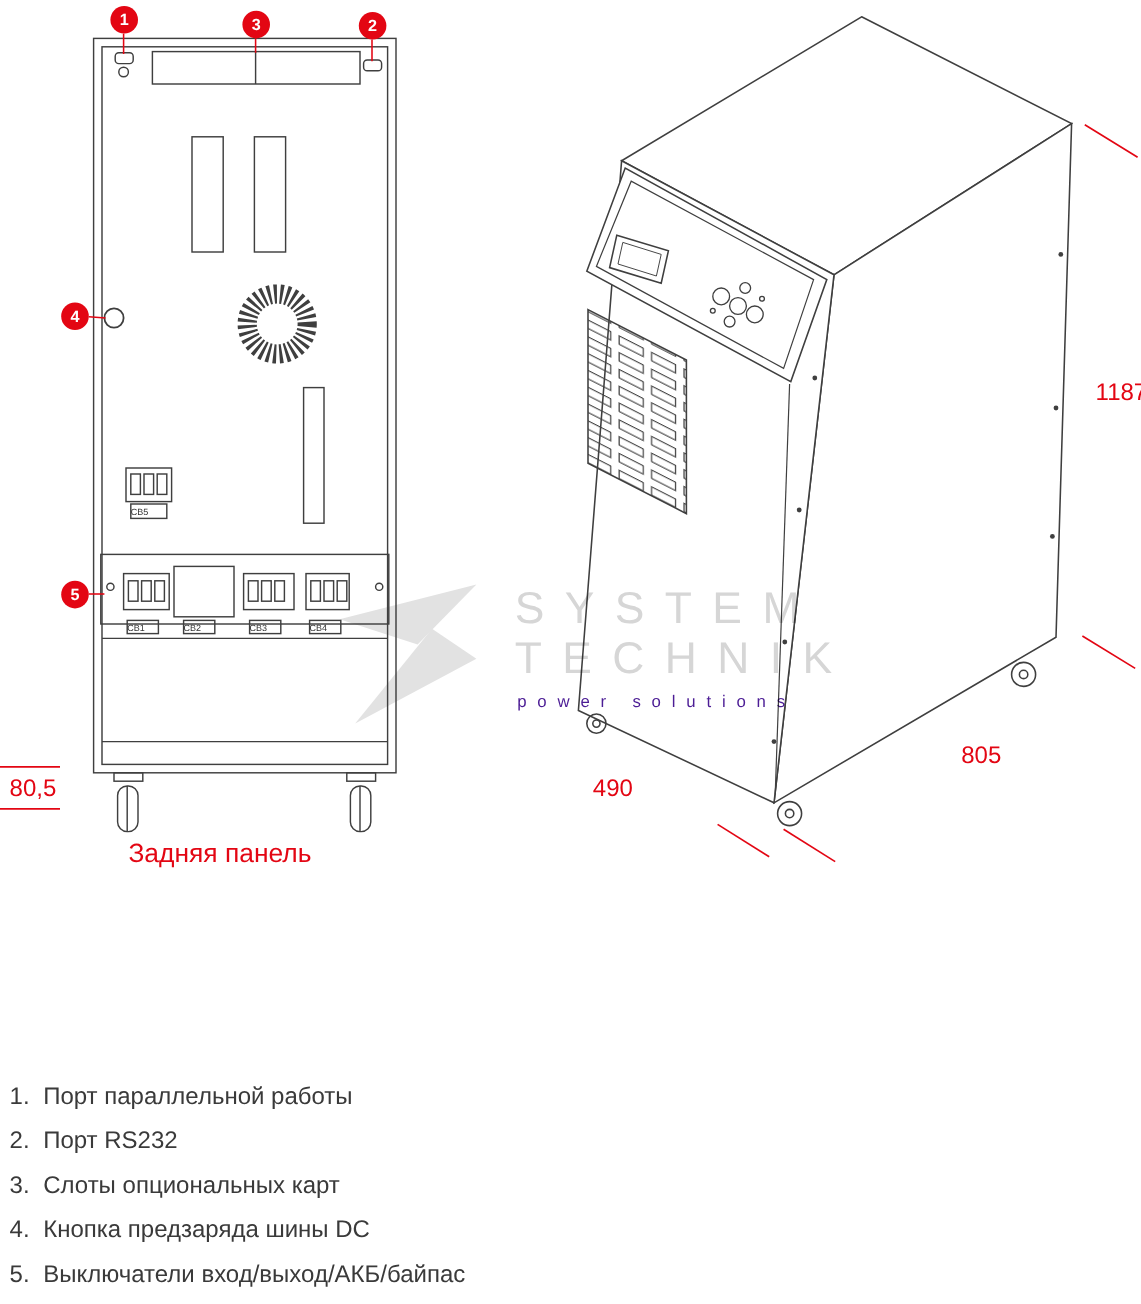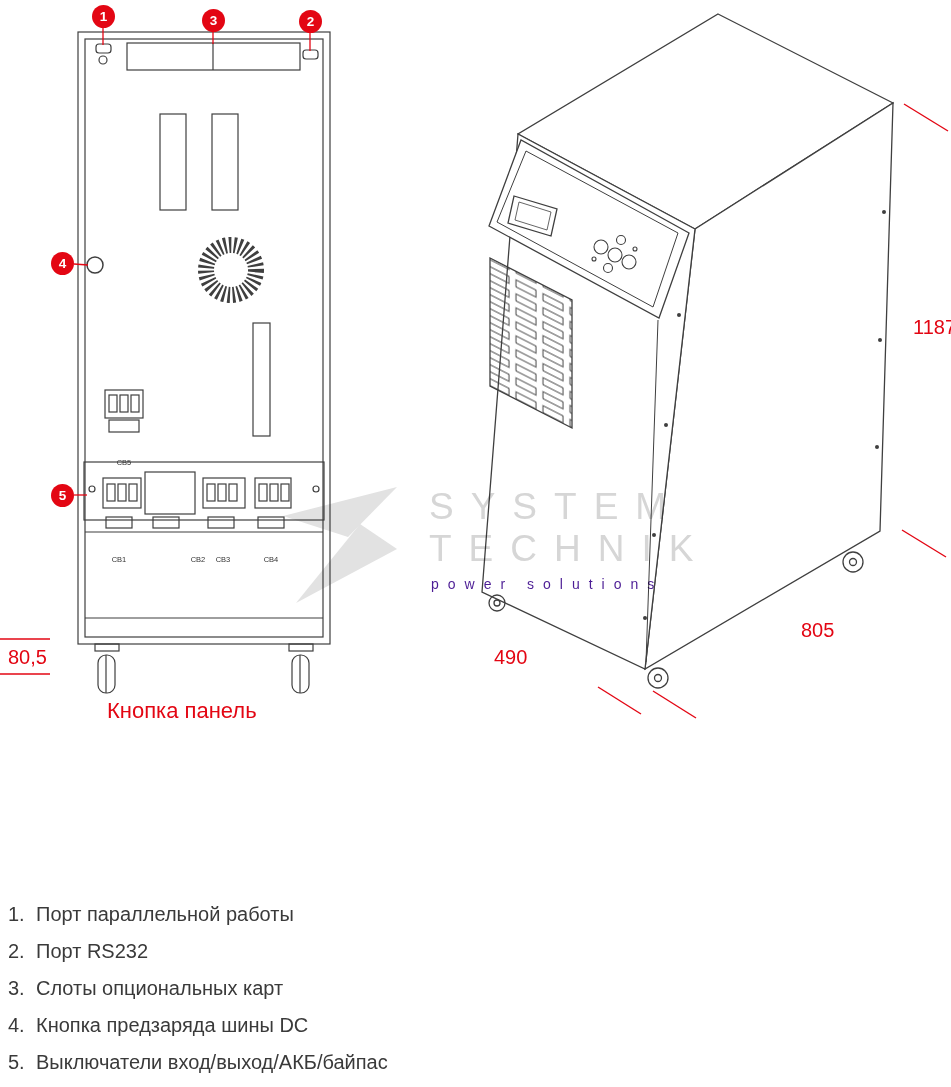--- a/index.html
+++ b/index.html
@@ -1,21 +1,21 @@
 <!DOCTYPE html>
 <html><head>
 <meta charset="utf-8">
 <style>
   html,body{margin:0;padding:0;background:#ffffff;}
   #stage{position:relative;width:951px;height:1087px;background:#ffffff;font-family:"Liberation Sans",sans-serif;overflow:hidden;}
   #lineart{position:absolute;left:0;top:0;z-index:1;}
   .callout{position:absolute;width:23px;height:23px;border-radius:50%;background:#e30613;color:#ffffff;font-size:13.5px;font-weight:bold;display:flex;align-items:center;justify-content:center;z-index:3;}
   .dim{position:absolute;color:#e30613;font-size:20px;z-index:3;white-space:nowrap;}
   .caption{position:absolute;left:107px;top:698px;color:#e30613;font-size:22px;z-index:3;white-space:nowrap;}
-  .cb{position:absolute;font-size:7.5px;line-height:11px;color:#333333;text-align:center;z-index:3;margin-top:36px;}
+  .cb{position:absolute;font-size:7.5px;line-height:11px;color:#333333;text-align:left;z-index:3;}
   .wm-big{position:absolute;font-size:37px;letter-spacing:17px;color:#d6d6d6;mix-blend-mode:multiply;z-index:2;white-space:nowrap;font-weight:400;}
   .wm-small{position:absolute;font-size:14px;letter-spacing:9px;color:#4c1d95;mix-blend-mode:multiply;z-index:2;white-space:nowrap;}
   .legend{position:absolute;left:8px;top:903px;z-index:3;color:#3a3a3a;font-size:20px;}
   .legend-item{display:flex;line-height:23px;margin-bottom:14px;}
   .legend-item .num{min-width:28px;}
 </style>
 </head>
 <body>
 
 <div id="stage">
@@ -145,30 +145,30 @@
   </svg>
 
   <div class="callout" style="left:92px;top:5px;">1</div>
   <div class="callout" style="left:202px;top:9px;">3</div>
   <div class="callout" style="left:299px;top:10px;">2</div>
   <div class="callout" style="left:51px;top:252px;">4</div>
   <div class="callout" style="left:51px;top:484px;">5</div>
 
   <div class="cb" style="left:109px;top:421px;width:30px;">CB5</div>
   <div class="cb" style="left:106px;top:518px;width:26px;">CB1</div>
-  <div class="cb" style="left:153px;top:518px;width:26px;padding-left:32px;">CB2</div>
+  <div class="cb" style="left:153px;top:518px;width:26px;">CB2</div>
   <div class="cb" style="left:208px;top:518px;width:30px;">CB3</div>
   <div class="cb" style="left:258px;top:518px;width:26px;">CB4</div>
 
   <div class="dim" style="left:8px;top:646px;">80,5</div>
   <div class="dim" style="left:913px;top:316px;">1187</div>
   <div class="dim" style="left:801px;top:619px;text-align:center;">805</div>
   <div class="dim" style="left:494px;top:646px;">490</div>
 
-  <div class="caption">Кнопка панель</div>
+  <div class="caption">Задняя панель</div>
 
   <div class="wm-big" style="left:429px;top:528px;">TECHNIK</div>
   <div class="wm-big" style="left:429px;top:486px;">SYSTEM</div>
   <div class="wm-small" style="left:431px;top:576px;">power solutions</div>
 
   <div class="legend">
     <div class="legend-item">
       <span class="num">1.</span>
       <span class="txt">Порт параллельной работы</span>
     </div>

